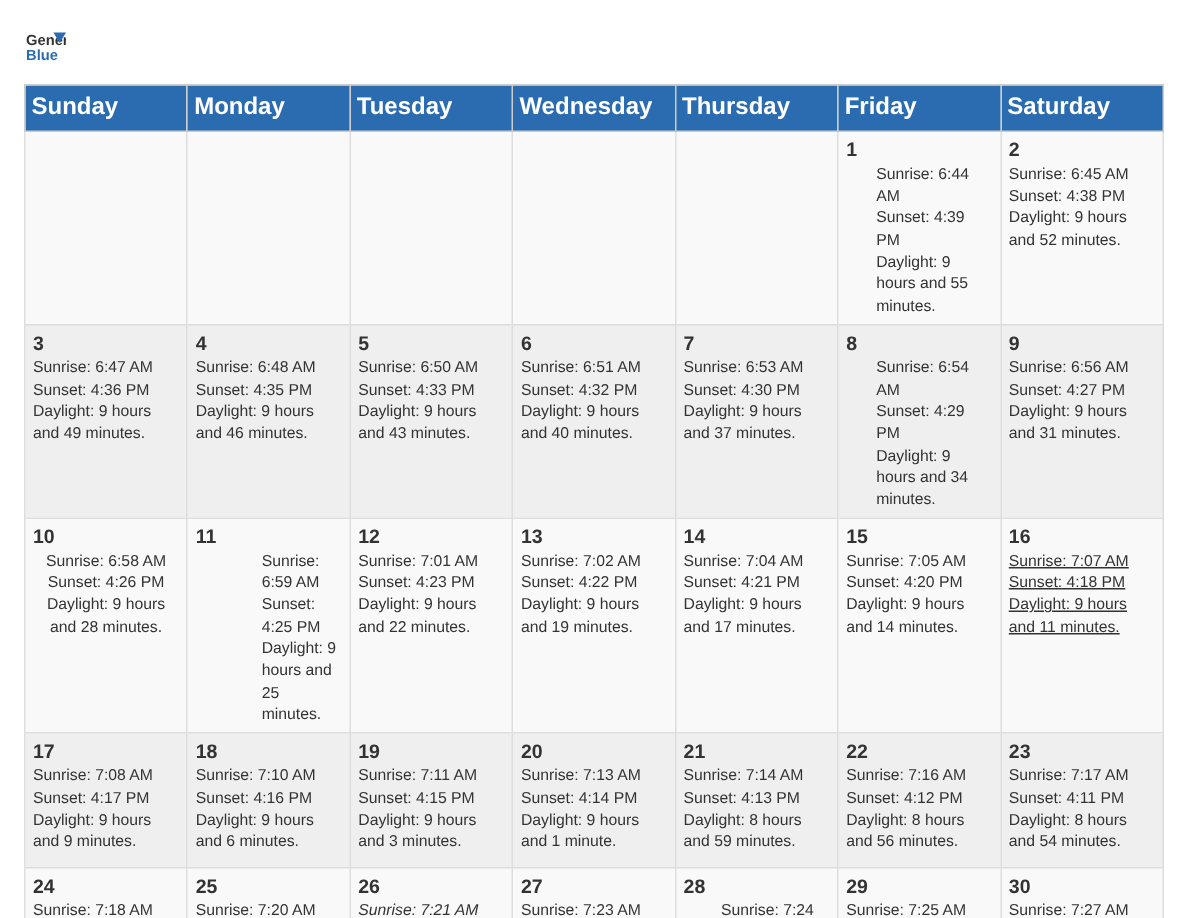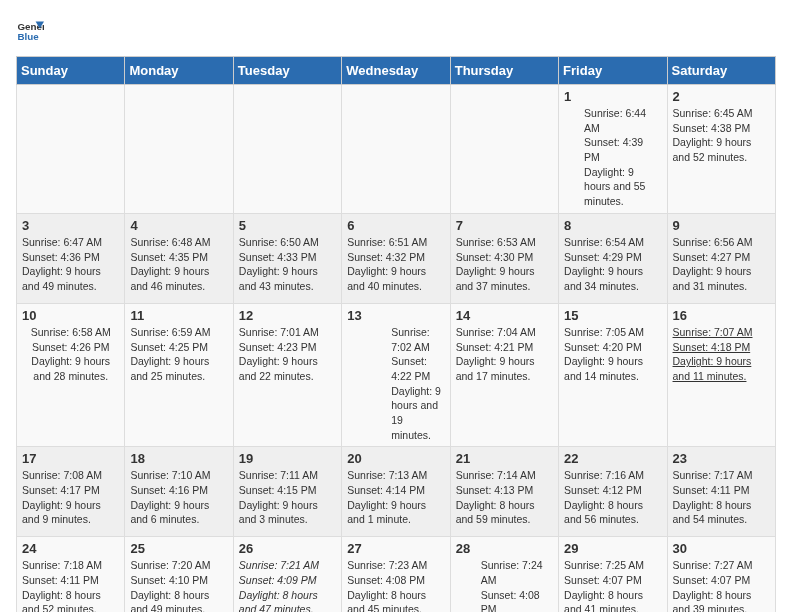--- a/index.html
+++ b/index.html
@@ -39,21 +39,21 @@
       color: #555;
     }
     table {
       width: 100%;
       border-collapse: collapse;
       table-layout: fixed;
     }
     thead tr th {
       background-color: #2b6cb0;
       color: #fff;
-      font-size: 13px;
+      font-size: 16px;
       font-weight: bold;
       padding: 6px 4px;
       text-align: left;
       border: 1px solid #ccc;
     }
     tbody tr {
       vertical-align: top;
     }
     tbody tr:nth-child(odd) {
       background-color: #f9f9f9;
@@ -159,53 +159,53 @@
 Daylight: 9 hours and 40 minutes.</div>
         </td>
         <td>
           <span class="day-num">7</span>
           <div class="day-info" style="white-space: pre-line;">Sunrise: 6:53 AM
 Sunset: 4:30 PM
 Daylight: 9 hours and 37 minutes.</div>
         </td>
         <td>
           <span class="day-num">8</span>
-          <div class="day-info" style="white-space: pre-line;">Sunrise: 6:54 AM
+          <div class="day-info" style="white-space: pre-line; margin-left: 20px;">Sunrise: 6:54 AM
 Sunset: 4:29 PM
 Daylight: 9 hours and 34 minutes.</div>
         </td>
         <td>
           <span class="day-num">9</span>
           <div class="day-info" style="white-space: pre-line;">Sunrise: 6:56 AM
 Sunset: 4:27 PM
 Daylight: 9 hours and 31 minutes.</div>
         </td>
       </tr>
       <tr>
         <td>
           <span class="day-num">10</span>
           <div class="day-info" style="white-space: pre-line; text-align: center;">Sunrise: 6:58 AM
 Sunset: 4:26 PM
 Daylight: 9 hours and 28 minutes.</div>
         </td>
         <td>
           <span class="day-num">11</span>
-          <div class="day-info" style="white-space: pre-line;">Sunrise: 6:59 AM
+          <div class="day-info" style="white-space: pre-line; margin-left: 44px;">Sunrise: 6:59 AM
 Sunset: 4:25 PM
 Daylight: 9 hours and 25 minutes.</div>
         </td>
         <td>
           <span class="day-num">12</span>
           <div class="day-info" style="white-space: pre-line;">Sunrise: 7:01 AM
 Sunset: 4:23 PM
 Daylight: 9 hours and 22 minutes.</div>
         </td>
         <td>
           <span class="day-num">13</span>
-          <div class="day-info" style="white-space: pre-line; margin-left: 44px;">Sunrise: 7:02 AM
+          <div class="day-info" style="white-space: pre-line;">Sunrise: 7:02 AM
 Sunset: 4:22 PM
 Daylight: 9 hours and 19 minutes.</div>
         </td>
         <td>
           <span class="day-num">14</span>
           <div class="day-info" style="white-space: pre-line;">Sunrise: 7:04 AM
 Sunset: 4:21 PM
 Daylight: 9 hours and 17 minutes.</div>
         </td>
         <td>

